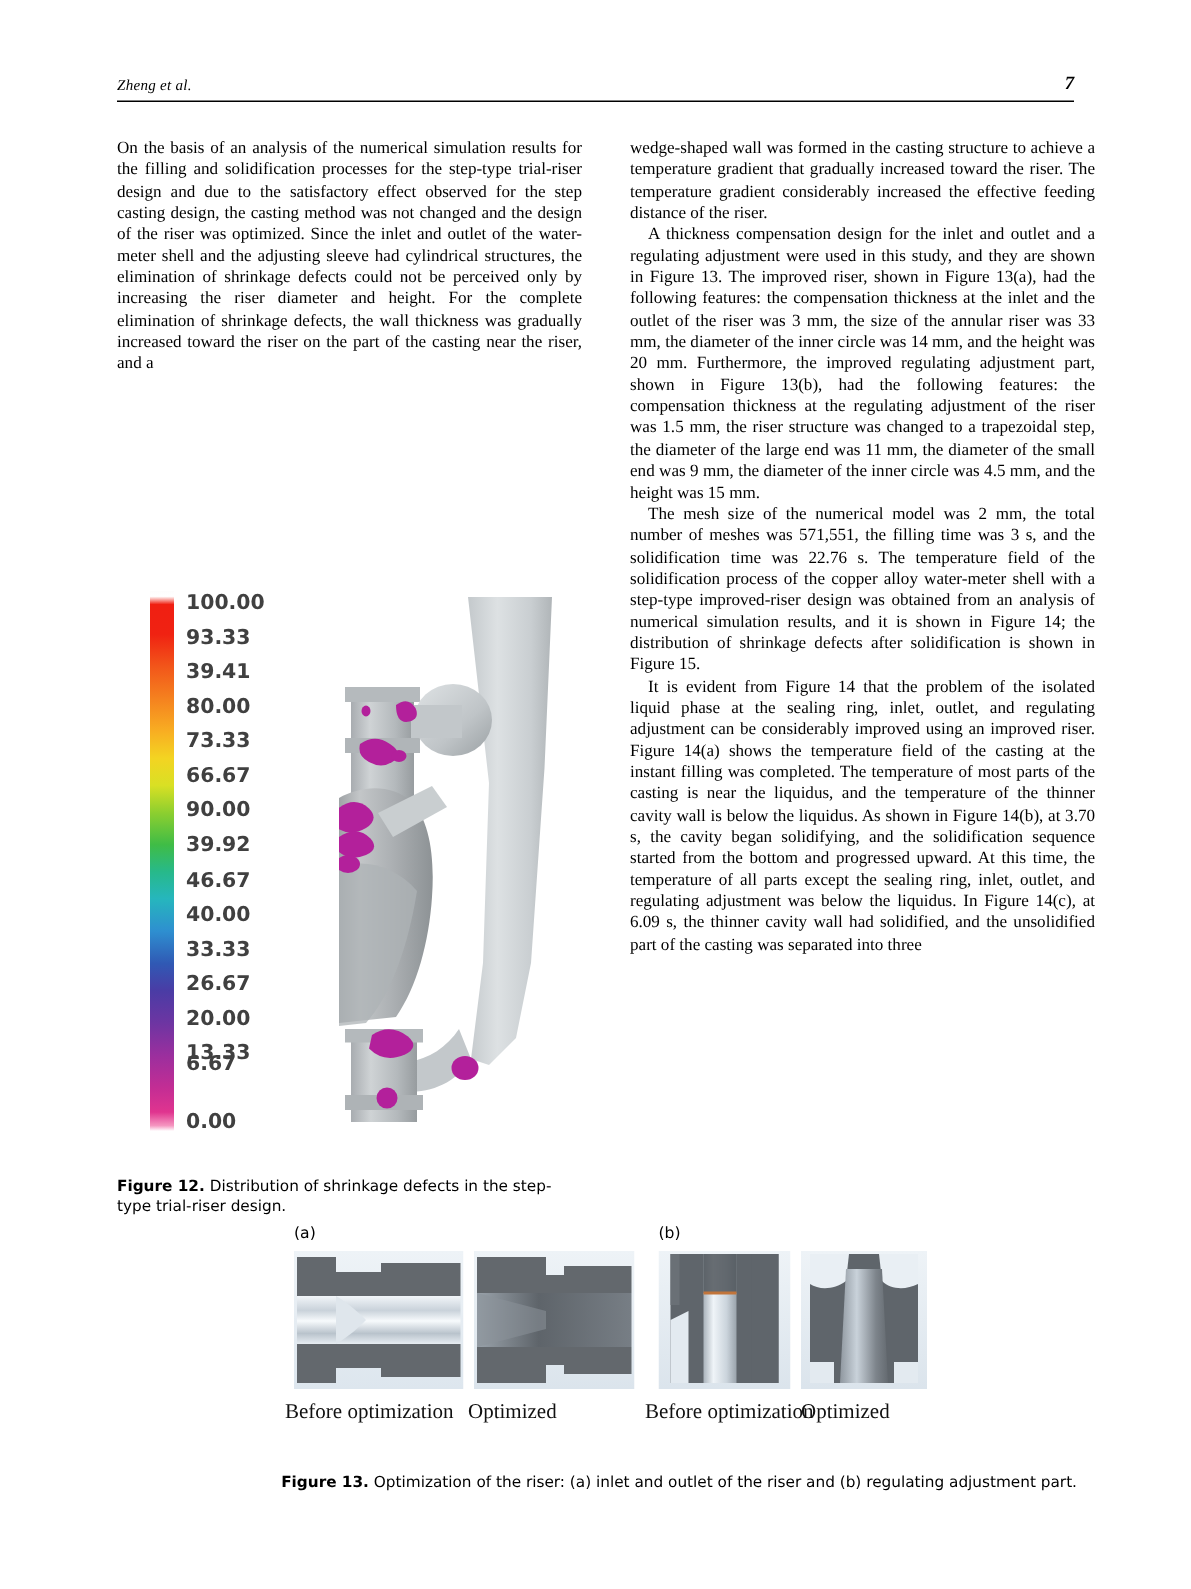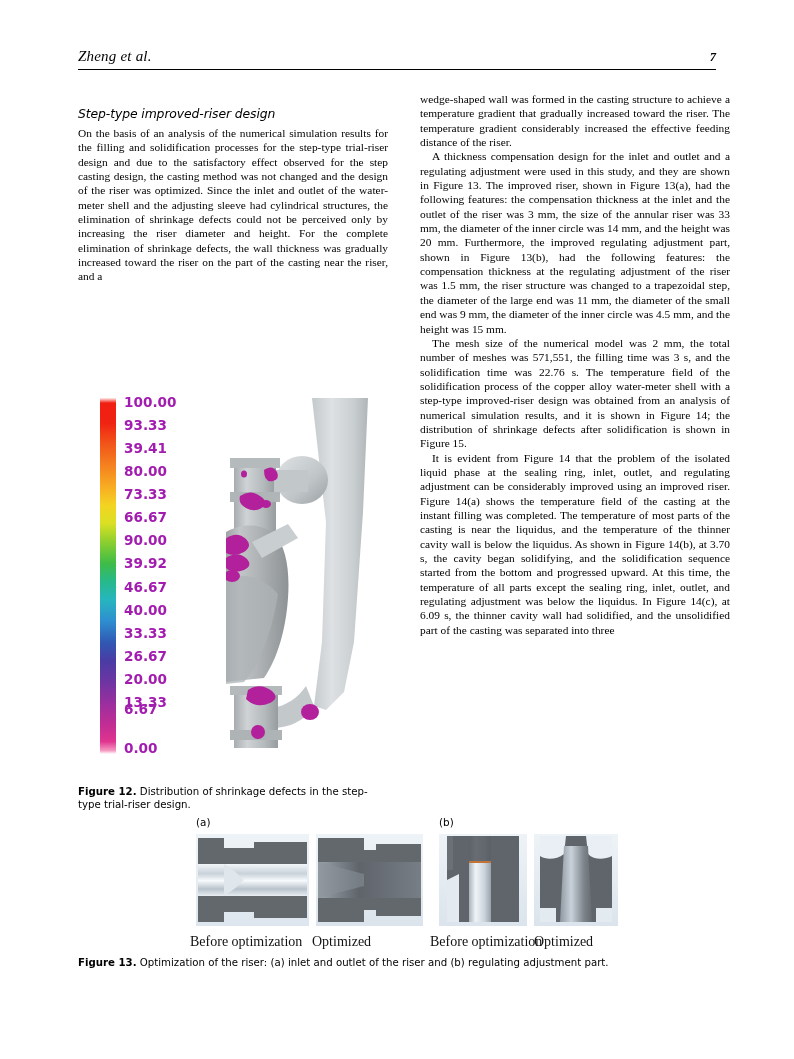--- a/index.html
+++ b/index.html
@@ -29,21 +29,21 @@
     top: 48px;
     width: 638px;
     display: flex;
     align-items: flex-end;
     justify-content: space-between;
     border-bottom: 1.1px solid #000;
     padding-bottom: 4px;
   }
   .runhead-author {
     font-style: italic;
-    font-size: 15px;
+    font-size: 10px;
     letter-spacing: 0.2px;
   }
   .runhead-page {
     font-style: italic;
     font-weight: bold;
     font-size: 12.5px;
   }
 
   
   .col {
@@ -130,21 +130,21 @@
 
   .scale-labels {
     position: absolute;
     left: 46px;
     top: 0px;
     width: 88px;
     height: 372px;
     font-family: "DejaVu Sans", "Liberation Sans", sans-serif;
     font-weight: bold;
     font-size: 13.6px;
-    color: #a21caf;
+    color: #404040;
   }
   .scale-labels .tick {
     position: absolute;
     left: 0;
     white-space: nowrap;
     line-height: 1;
   }
 
   
   .casting {
@@ -193,36 +193,36 @@
   .f13lbl {
     position: absolute;
     font-family: "Liberation Serif", "DejaVu Serif", serif;
     font-size: 14px;
     color: #111;
     text-align: left;
     white-space: nowrap;
   }
   .fig13cap {
     left: 78px;
-    top: 936px;
+    top: 962px;
     width: 640px;
+    text-align: right;
   }
 </style>
 </head>
 <body>
 
 <div class="page">
 
   <div class="runhead">
     <span class="runhead-author">Zheng et al.</span>
     <span class="runhead-page">7</span>
   </div>
 
   <div class="col col-left">
-    <h2 class="section-head">Step-type improved-riser design</h2>
     <p>On the basis of an analysis of the numerical simulation results for the filling and solidification processes for the step-type trial-riser design and due to the satisfactory effect observed for the step casting design, the casting method was not changed and the design of the riser was optimized. Since the inlet and outlet of the water-meter shell and the adjusting sleeve had cylindrical structures, the elimination of shrinkage defects could not be perceived only by increasing the riser diameter and height. For the complete elimination of shrinkage defects, the wall thickness was gradually increased toward the riser on the part of the casting near the riser, and a</p>
   </div>
 
   <div class="col col-right">
     <p>wedge-shaped wall was formed in the casting structure to achieve a temperature gradient that gradually increased toward the riser. The temperature gradient considerably increased the effective feeding distance of the riser.</p>
     <p class="indent">A thickness compensation design for the inlet and outlet and a regulating adjustment were used in this study, and they are shown in Figure 13. The improved riser, shown in Figure 13(a), had the following features: the compensation thickness at the inlet and the outlet of the riser was 3 mm, the size of the annular riser was 33 mm, the diameter of the inner circle was 14 mm, and the height was 20 mm. Furthermore, the improved regulating adjustment part, shown in Figure 13(b), had the following features: the compensation thickness at the regulating adjustment of the riser was 1.5 mm, the riser structure was changed to a trapezoidal step, the diameter of the large end was 11 mm, the diameter of the small end was 9 mm, the diameter of the inner circle was 4.5 mm, and the height was 15 mm.</p>
     <p class="indent">The mesh size of the numerical model was 2 mm, the total number of meshes was 571,551, the filling time was 3 s, and the solidification time was 22.76 s. The temperature field of the solidification process of the copper alloy water-meter shell with a step-type improved-riser design was obtained from an analysis of numerical simulation results, and it is shown in Figure 14; the distribution of shrinkage defects after solidification is shown in Figure 15.</p>
     <p class="indent">It is evident from Figure 14 that the problem of the isolated liquid phase at the sealing ring, inlet, outlet, and regulating adjustment can be considerably improved using an improved riser. Figure 14(a) shows the temperature field of the casting at the instant filling was completed. The temperature of most parts of the casting is near the liquidus, and the temperature of the thinner cavity wall is below the liquidus. As shown in Figure 14(b), at 3.70 s, the cavity began solidifying, and the solidification sequence started from the bottom and progressed upward. At this time, the temperature of all parts except the sealing ring, inlet, outlet, and regulating adjustment was below the liquidus. In Figure 14(c), at 6.09 s, the thinner cavity wall had solidified, and the unsolidified part of the casting was separated into three</p>
   </div>
 

